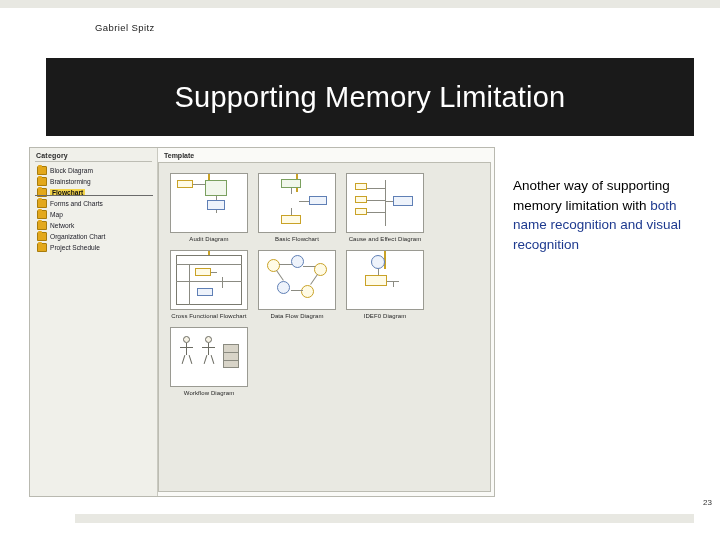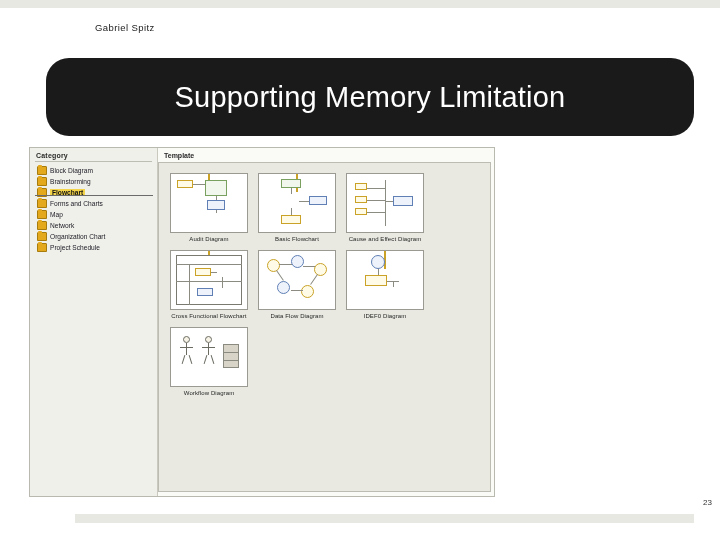--- a/index.html
+++ b/index.html
@@ -40,21 +40,20 @@
     font-family: "Liberation Sans", sans-serif;
   }
   
   .title-band {
     position: absolute;
     left: 46px;
     top: 58px;
     width: 648px;
     height: 78px;
     background: #1a1a1a;
-    border-radius: 23px;
   }
   .title-text {
     position: absolute;
     left: 0;
     top: 0;
     width: 648px;
     height: 78px;
     display: flex;
     align-items: center;
     justify-content: center;
@@ -254,20 +253,23 @@
 <div class="slide">
 
   <div class="top-bar"></div>
 
   <div class="author">Gabriel Spitz</div>
 
   <div class="title-band">
     <div class="title-text">Supporting Memory Limitation</div>
   </div>
 
+  <div class="body-text">
+    <span>Another way of supporting memory limitation with </span><span class="hl">both name recognition and visual recognition</span>
+  </div>
 
   <div class="shot">
     <div class="shot-inner">
 
       <div class="cat-pane">
         <div class="pane-head">Category</div>
         <div class="pane-rule"></div>
 
         <div class="cat-item">
           <span class="folder-icon"></span>

